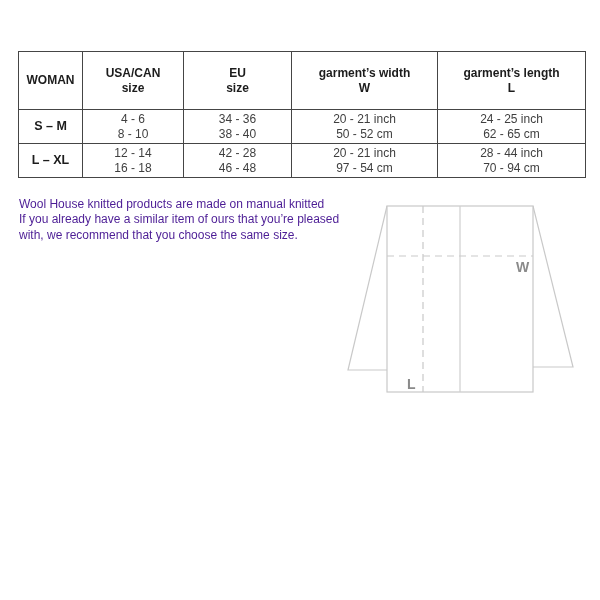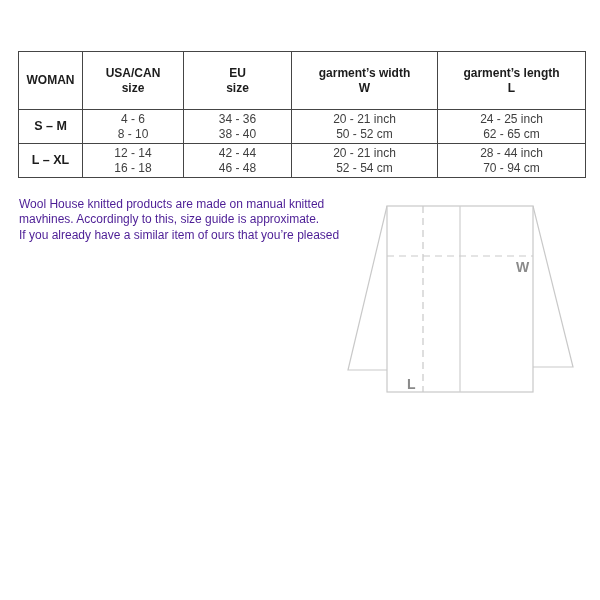--- a/index.html
+++ b/index.html
@@ -124,39 +124,39 @@
           <div>62 - 65 cm</div>
         </td>
       </tr>
       <tr>
         <th>L – XL</th>
         <td>
           <div>12 - 14</div>
           <div>16 - 18</div>
         </td>
         <td>
-          <div>42 - 44</div>
+          <div>42 - 28</div>
           <div>46 - 48</div>
         </td>
         <td>
           <div>20 - 21 inch</div>
-          <div>52 - 54 cm</div>
+          <div>97 - 54 cm</div>
         </td>
         <td>
           <div>28 - 44 inch</div>
           <div>70 - 94 cm</div>
         </td>
       </tr>
     </tbody>
   </table>
 
   <div class="note">
     <div>Wool House knitted products are made on manual knitted</div>
-    <div>mavhines. Accordingly to this, size guide is approximate.</div>
     <div>If you already have a similar item of ours that you’re pleased</div>
+    <div>with, we recommend that you choose the same size.</div>
   </div>
 
   <div class="diagram">
     <svg width="260" height="215" viewBox="330 195 260 215" xmlns="http://www.w3.org/2000/svg">
 
       <path d="M387,206 L348,370 L387,370" fill="none" stroke="#c9c9c9" stroke-width="1.2"></path>
 
       <path d="M533,206 L573,367 L533,367" fill="none" stroke="#c9c9c9" stroke-width="1.2"></path>
 
       <rect x="387" y="206" width="146" height="186" fill="#ffffff" stroke="#c9c9c9" stroke-width="1.2"></rect>

